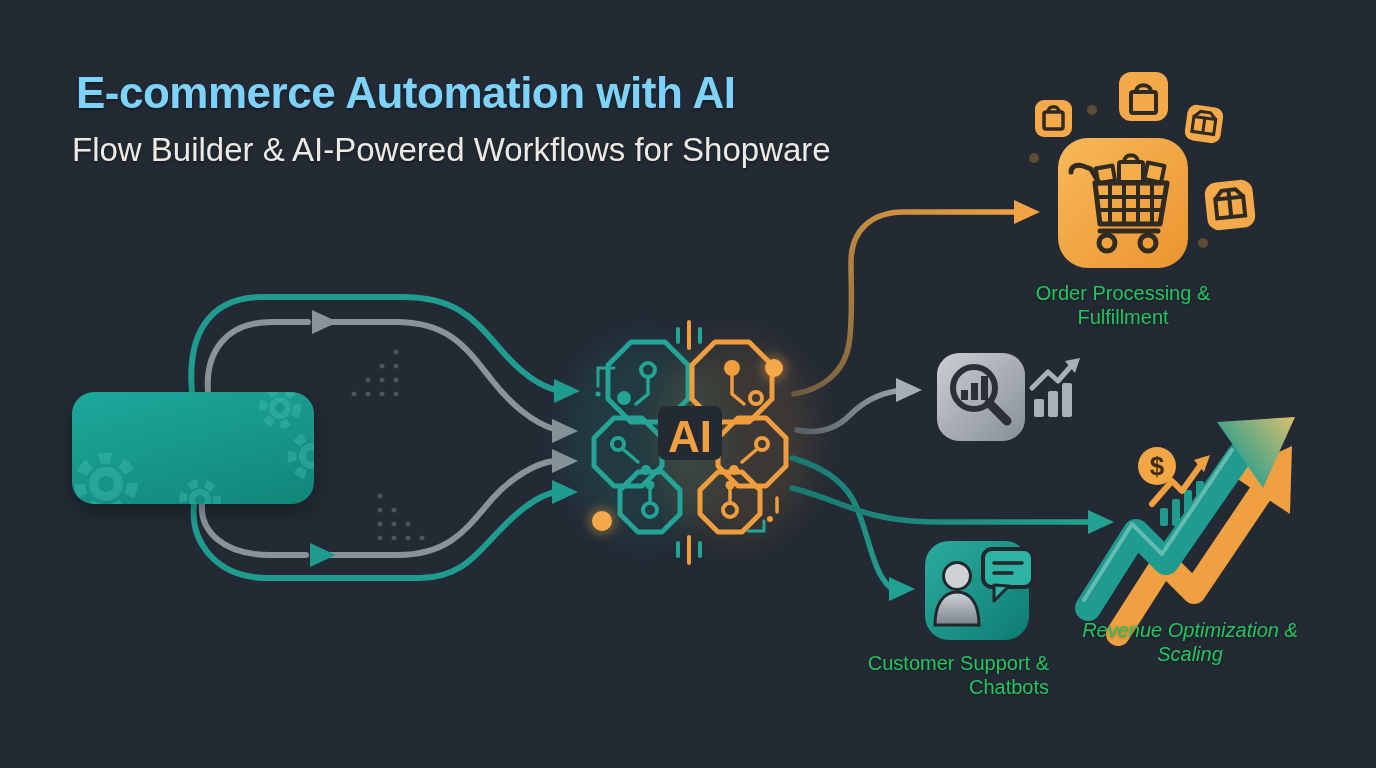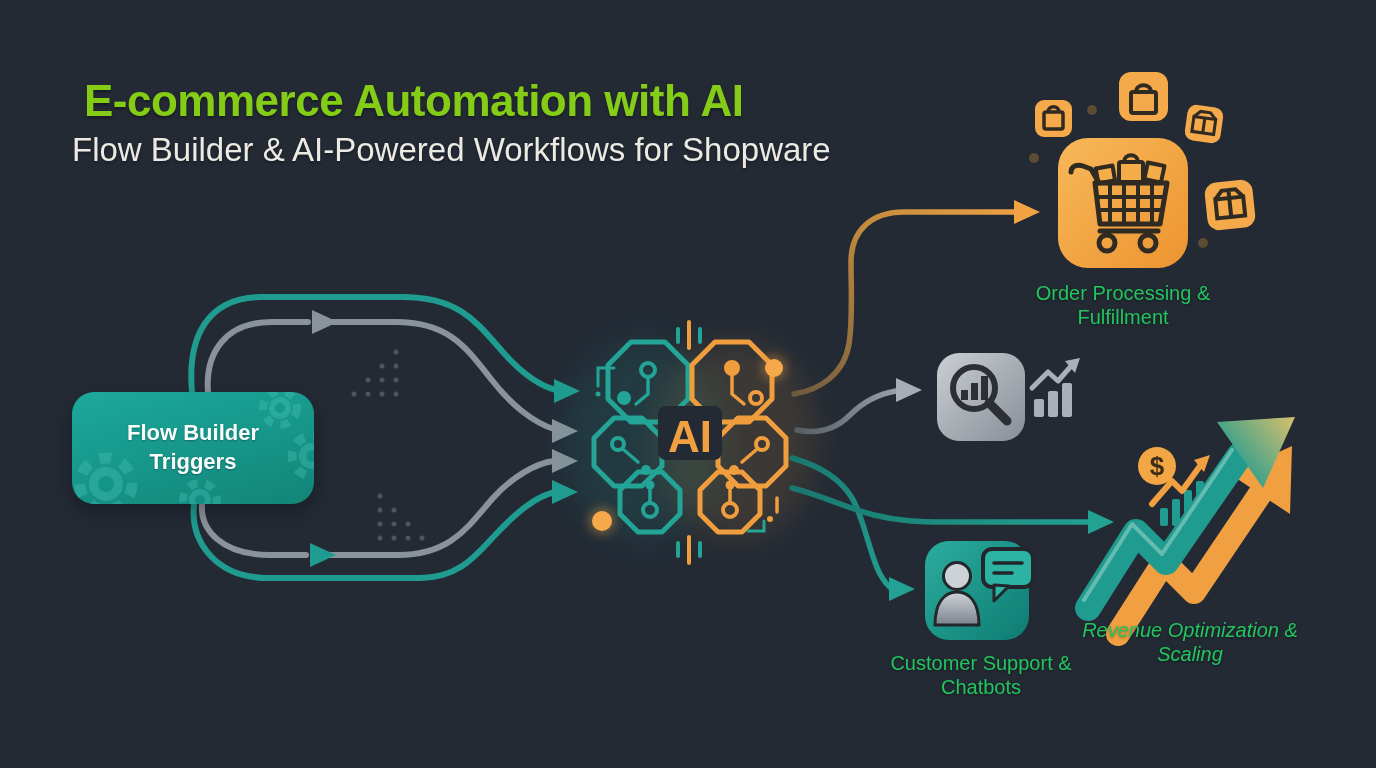--- a/index.html
+++ b/index.html
@@ -1,34 +1,34 @@
 <!DOCTYPE html>
 <html><head>
 <meta charset="utf-8">
 <style>
   html,body{margin:0;padding:0;background:#1A1F26;}
   .stage{position:relative;width:1376px;height:768px;background:#232A34;overflow:hidden;
          font-family:"Liberation Sans",sans-serif;}
   .art{position:absolute;left:0;top:0;width:1376px;height:768px;}
-  .title{position:absolute;left:72px;top:64px;margin:12px;font-size:44px;font-weight:800;
-         letter-spacing:-0.5px;color:#84cc16;text-shadow:0 2px 3px rgba(0,0,0,.35);}
+  .title{position:absolute;left:72px;top:64px;margin:4px;font-size:44px;font-weight:800;
+         letter-spacing:-0.5px;color:#7dd3fc;text-shadow:0 2px 3px rgba(0,0,0,.35);}
   .subtitle{position:absolute;left:72px;top:131px;font-size:33px;font-weight:400;
             color:#ECEAE3;text-shadow:0 2px 3px rgba(0,0,0,.3);}
   .flow-box{position:absolute;left:72px;top:392px;width:242px;height:112px;border-radius:22px;
             background:linear-gradient(165deg,#1CA99C 0%,#118578 100%);
             box-shadow:0 8px 20px rgba(0,0,0,.28);display:flex;align-items:center;justify-content:center;
             overflow:hidden;}
   .flow-box .gears{position:absolute;left:0;top:0;}
   .flow-box-label{position:relative;width:160px;text-align:center;color:#FAFBFB;font-size:22px;
                   font-weight:700;line-height:1.3;text-shadow:0 1px 2px rgba(0,0,0,.3);}
   .node-label{position:absolute;color:#22c55e;font-size:20px;font-weight:500;text-align:center;
               line-height:1.22;text-shadow:0 1px 3px rgba(0,0,0,.4);}
   .label-orders{left:1013px;top:281px;width:220px;}
   .label-analytics{left:914px;top:450px;width:140px;}
-  .label-support{left:881px;top:651px;width:200px;}
+  .label-support{left:849px;top:651px;width:200px;text-align:right;}
   .label-revenue{left:1075px;top:618px;width:230px;font-style:italic;}
 </style>
 </head>
 <body>
 
 <div class="stage">
 
 <svg class="art" viewBox="0 0 1376 768">
   <defs>
     <linearGradient id="gOrangeLine" x1="794" y1="395" x2="1040" y2="212" gradientUnits="userSpaceOnUse">
@@ -311,20 +311,19 @@
         <circle r="17" fill="#49C2B5"></circle>
             <circle r="8" fill="#14958A"></circle>
       </g>
       <g transform="translate(128,108)">
         <circle r="17" fill="none" stroke="#49C2B5" stroke-width="8" stroke-dasharray="9 8"></circle>
         <circle r="11" fill="#49C2B5"></circle>
             <circle r="5" fill="#14958A"></circle>
       </g>
     </g>
   </svg>
-  <span class="flow-box-label">Flow Builder Triggers</span>
 </div>
 
 <div class="node-label label-orders">Order Processing &amp; Fulfillment</div>
 <div class="node-label label-support">Customer Support &amp; Chatbots</div>
 <div class="node-label label-revenue">Revenue Optimization &amp; Scaling</div>
 
 </div>
 
 </body></html>

